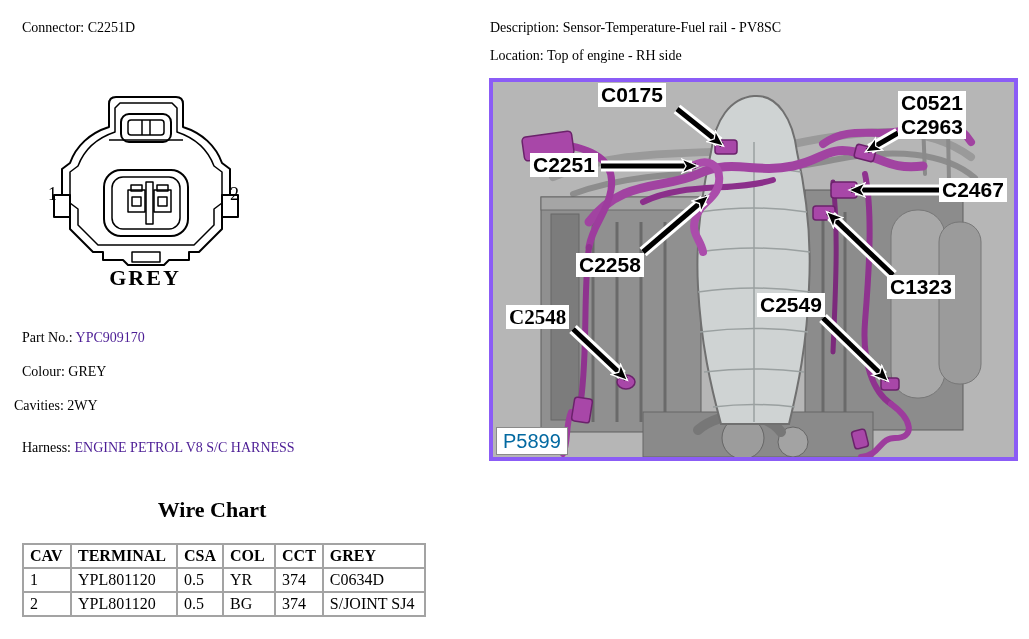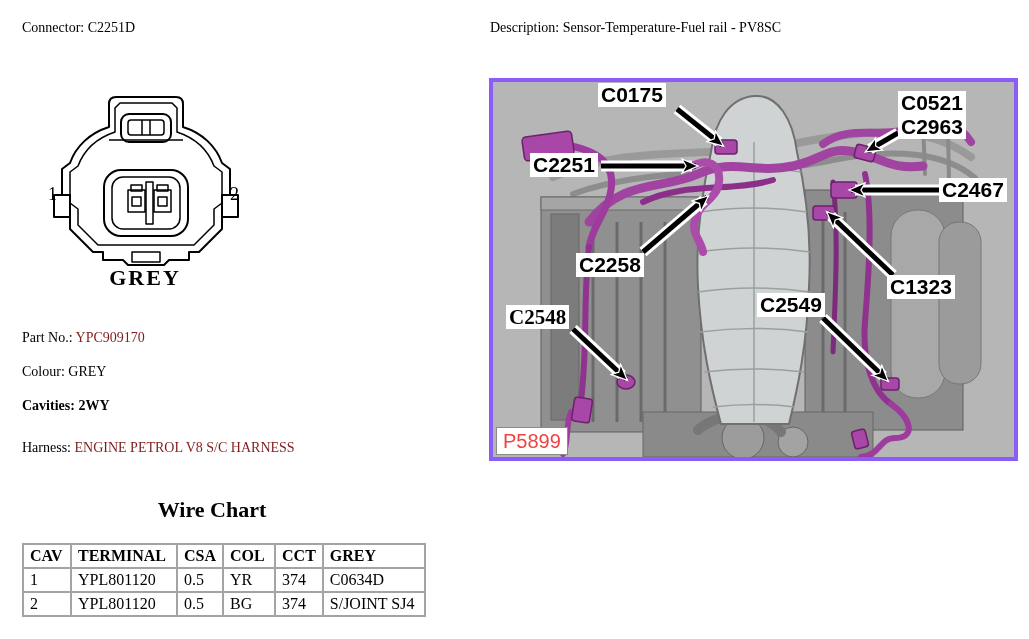--- a/index.html
+++ b/index.html
@@ -1,19 +1,19 @@
 <!DOCTYPE html>
 <html><head>
 <meta charset="utf-8">
 <style>
   html,body{margin:0;padding:0;background:#fff;}
   #page{position:relative;width:1029px;height:639px;background:#ffffff;overflow:hidden;
         font-family:"Liberation Serif", serif;color:#000;}
   .tline{position:absolute;font-size:14px;white-space:nowrap;}
-  .green{color:#7f1d1d;}
+  .green{color:#4c1d95;}
   
   #conn-fig{position:absolute;left:40px;top:92px;width:230px;height:215px;}
   #conn-fig svg{position:absolute;left:2px;top:2px;}
   .pin-num{position:absolute;font-size:18px;}
   #grey-cap{position:absolute;left:53px;top:173px;width:104px;text-align:center;
             font-size:22px;font-weight:bold;letter-spacing:2px;}
   
   #wc-title{position:absolute;left:22px;top:497px;width:380px;text-align:center;
             font-size:22px;font-weight:bold;}
   #wc-table{position:absolute;left:22px;top:543px;border-collapse:collapse;
@@ -23,36 +23,40 @@
   #wc-table th{font-weight:bold;}
   .w-cav{width:34px;}.w-term{width:92px;}.w-csa{width:32px;}
   .w-col{width:38px;margin-top:32px;}.w-cct{width:32px;}.w-destn{width:88px;}
   
   #engine-fig{position:absolute;left:489px;top:78px;width:521px;height:375px;
               border:4px solid #8b5cf6;background:#b6b6b6;}
   #engine-fig svg{position:absolute;left:0;top:0;}
   .callout{position:absolute;background:#fff;color:#000;
            font-family:"Liberation Sans", sans-serif;font-weight:bold;
            font-size:21px;line-height:24px;padding:0 3px;white-space:nowrap;}
-  #photo-ref{position:absolute;left:3px;top:345px;background:#fff;color:#ef4444;
+  #photo-ref{position:absolute;left:3px;top:345px;background:#fff;color:#0369a1;
            font-family:"Liberation Sans", sans-serif;font-size:20px;line-height:26px;
            padding:0 6px;border:1px solid #8a8a8a;}
 </style>
 </head>
 <body>
 
 <div id="page">
 
   <div class="tline" style="left:22px;top:20px;">
     <span>Connector:</span>
     <span>C2251D</span>
   </div>
   <div class="tline" style="left:490px;top:20px;">
     <span>Description:</span>
     <span>Sensor-Temperature-Fuel rail - PV8SC</span>
+  </div>
+  <div class="tline" style="left:490px;top:48px;">
+    <span>Location:</span>
+    <span>Top of engine - RH side</span>
   </div>
 
   <div id="conn-fig">
     <svg width="208" height="172" viewBox="0 0 208 172">
       <g fill="none" stroke="#000" stroke-width="2" stroke-linejoin="round">
         <path d="M74,3 L134,3 Q141,3 141,10 L141,33 C160,39 174,52 180,69 L188,75 L188,112 L180,118 L180,135 L157,158 L147,158 L147,166 L127,166 L122,171 L86,171 L81,166 L61,166 L61,158 L51,158 L28,135 L28,118 L20,112 L20,75 L28,69 C34,52 48,39 67,33 L67,10 Q67,3 74,3 Z"></path>
         <path stroke-width="1.5" d="M78,9 L130,9 L135,14 L135,38 C153,44 166,56 172,72 L180,78 L180,109 L172,115 L172,131 L152,151 L56,151 L36,131 L36,115 L28,109 L28,78 L36,72 C42,56 55,44 73,38 L73,14 Z"></path>
         <rect x="79" y="20" width="50" height="28" rx="8"></rect>
         <rect x="86" y="26" width="36" height="15" rx="3" stroke-width="1.5"></rect>
         <line x1="100" y1="26" x2="100" y2="41" stroke-width="1.5"></line>
@@ -78,21 +82,21 @@
   </div>
 
   <div class="tline" style="left:22px;top:330px;">
     <span>Part No.:</span>
     <span class="green">YPC909170</span>
   </div>
   <div class="tline" style="left:22px;top:364px;">
     <span>Colour:</span>
     <span>GREY</span>
   </div>
-  <div class="tline" style="left:22px;top:398px;font-weight:bold;">
+  <div class="tline" style="left:14px;top:398px;">
     <span>Cavities:</span>
     <span>2WY</span>
   </div>
   <div class="tline" style="left:22px;top:440px;">
     <span>Harness:</span>
     <span class="green">ENGINE PETROL V8 S/C HARNESS</span>
   </div>
 
   <div id="wc-title">Wire Chart</div>
   <table id="wc-table">

